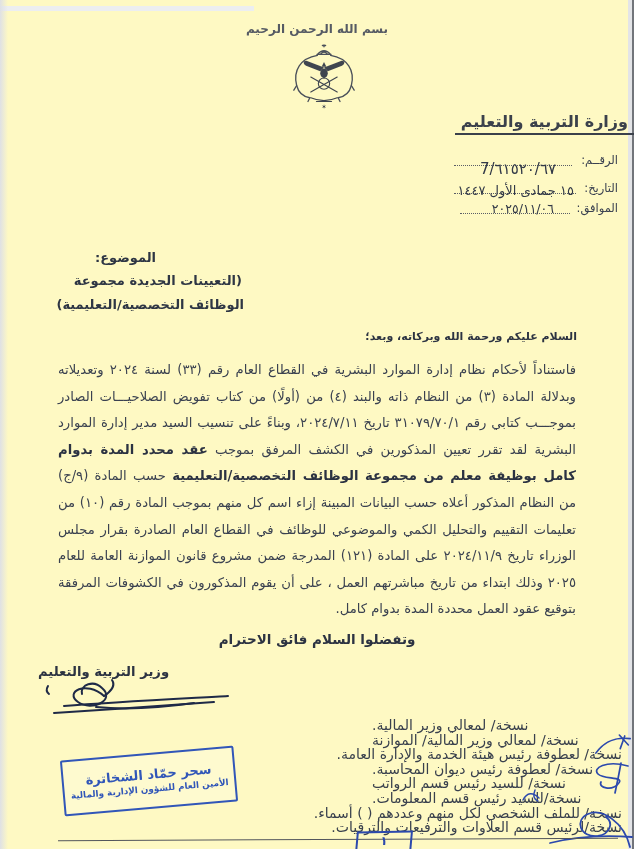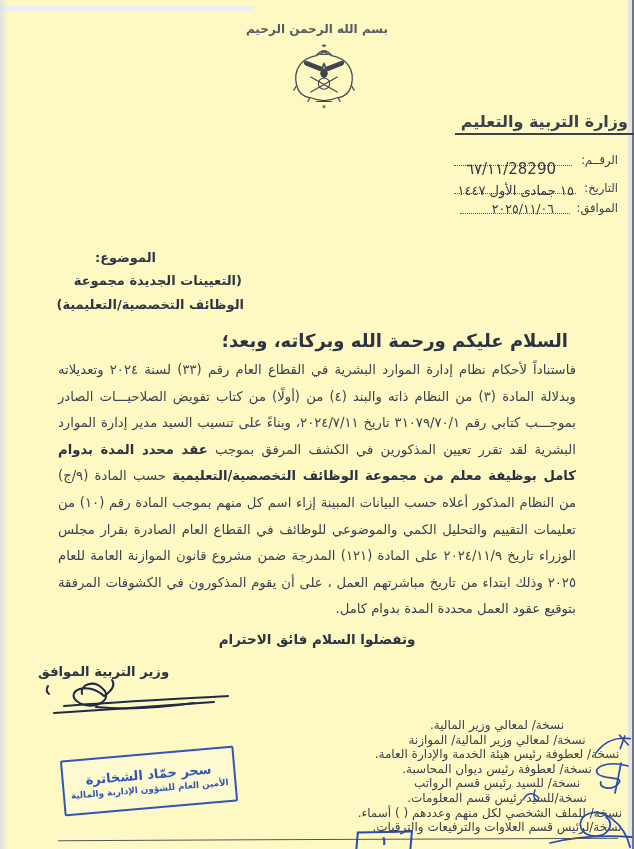--- a/index.html
+++ b/index.html
@@ -33,42 +33,42 @@
 
   .addressee{position:absolute;top:220px;left:0;right:0;text-align:center;
     font-size:14px;font-weight:bold;color:#2e3644;}
 
   .subject-label{position:absolute;top:250px;left:95px;font-size:13px;font-weight:bold;color:#2e3644;}
   .subject-l1{position:absolute;top:273px;left:58px;width:184px;
     font-size:13px;font-weight:bold;color:#2e3644;}
   .subject-l2{position:absolute;top:297px;left:52px;width:192px;text-align:right;
     font-size:13px;font-weight:bold;color:#2e3644;}
 
-  .greeting{position:absolute;top:330px;right:66px;font-size:18px;font-weight:bold;color:#2c3342;}
+  .greeting{position:absolute;top:330px;right:57px;font-size:11px;font-weight:bold;color:#2c3342;}
 
   .body-text{position:absolute;top:357px;left:58px;right:58px;
     font-size:13.2px;line-height:26.6px;text-align:justify;color:#3a4150;}
   .body-text .b{font-weight:bold;color:#2b3242;}
   .body-closing{text-align:right;}
 
   .farewell{position:absolute;top:631px;left:152px;width:330px;text-align:center;
     font-size:13.5px;font-weight:bold;color:#2c3342;}
 
   .minister-title{position:absolute;top:664px;left:38px;font-size:13.2px;font-weight:bold;color:#2c3342;}
   .signature{position:absolute;top:676px;left:42px;width:195px;height:52px;}
 
   .stamp{position:absolute;top:753px;left:62px;width:170px;height:52px;
     transform:rotate(-5deg);border:2.5px solid #3156b8;border-radius:2px;
     display:flex;flex-direction:column;align-items:center;justify-content:center;
     color:#3156b8;background:rgba(255,255,255,.2);}
   .stamp .stamp-name{font-size:13px;font-weight:bold;line-height:17px;}
   .stamp .stamp-title{font-size:8.8px;font-weight:bold;line-height:13px;}
 
-  .cc-list{position:absolute;top:718px;right:12px;width:250px;text-align:center;
-    font-size:12px;line-height:14.6px;color:#39404d;}
+  .cc-list{position:absolute;top:718px;right:12px;width:250px;text-align:left;
+    font-size:14px;line-height:14.6px;color:#39404d;}
   .cc-item{white-space:nowrap;}
 
   .ann{position:absolute;}
   .ann svg{display:block;}
 
   .bottom-line{position:absolute;top:839px;left:58px;right:16px;height:0;
     border-top:1.6px solid #53565c;transform:rotate(-.25deg);}
   .page-no-box{position:absolute;top:831px;left:356px;width:52px;height:18px;
     border:2px solid #2c49ad;transform:skewX(-6deg) rotate(-1deg);
     color:#2c49ad;font-size:12px;font-weight:bold;text-align:center;line-height:16px;}
@@ -109,21 +109,21 @@
       <text x="45" y="69" font-size="7" text-anchor="middle" fill="#3f454f">✶</text>
     </svg>
   </div>
 
   <div class="ministry-name">
     <span>وزارة التربية والتعليم</span>
   </div>
 
   <div class="ref-label" style="top:153px;right:16px;">الرقــم:</div>
   <div class="ref-leader" style="top:164px;right:62px;width:118px;"></div>
-  <div class="ref-value v-number">28290/٦٧/١١</div>
+  <div class="ref-value v-number">٦١٥٢٠/٦٧/7</div>
 
   <div class="ref-label" style="top:181px;right:16px;">التاريخ:</div>
   <div class="ref-leader" style="top:192px;right:58px;width:122px;"></div>
   <div class="ref-value v-date">١٥ جمادى الأول ١٤٤٧</div>
 
   <div class="ref-label" style="top:201px;right:16px;">الموافق:</div>
   <div class="ref-leader" style="top:212px;right:64px;width:110px;"></div>
   <div class="ref-value v-greg">٢٠٢٥/١١/٠٦</div>
 
 
@@ -132,21 +132,21 @@
   <div class="subject-l2">الوظائف التخصصية/التعليمية)</div>
 
   <div class="greeting">السلام عليكم ورحمة الله وبركاته، وبعد؛</div>
 
   <div class="body-text">
     <p style="margin:0;"><span>فاستناداً لأحكام نظام إدارة الموارد البشرية في القطاع العام رقم (٣٣) لسنة ٢٠٢٤ وتعديلاته وبدلالة المادة (٣) من النظام ذاته والبند (٤) من (أولًا) من كتاب تفويض الصلاحيـــات الصادر بموجـــب كتابي رقم ٣١٠٧٩/٧٠/١ تاريخ ٢٠٢٤/٧/١١، وبناءً على تنسيب السيد مدير إدارة الموارد البشرية لقد تقرر تعيين المذكورين في الكشف المرفق بموجب </span><span class="b">عقد محدد المدة بدوام كامل بوظيفة معلم من مجموعة الوظائف التخصصية/التعليمية</span><span> حسب المادة (٩/ج) من النظام المذكور أعلاه حسب البيانات المبينة إزاء اسم كل منهم بموجب المادة رقم (١٠) من تعليمات التقييم والتحليل الكمي والموضوعي للوظائف في القطاع العام الصادرة بقرار مجلس الوزراء تاريخ ٢٠٢٤/١١/٩ على المادة (١٢١) المدرجة ضمن مشروع قانون الموازنة العامة للعام ٢٠٢٥ وذلك ابتداء من تاريخ مباشرتهم العمل ، على أن يقوم المذكورون في الكشوفات المرفقة بتوقيع عقود العمل محددة المدة بدوام كامل.</span></p>
   </div>
 
   <div class="farewell">وتفضلوا السلام فائق الاحترام</div>
 
-  <div class="minister-title">وزير التربية الموافق</div>
+  <div class="minister-title">وزير التربية والتعليم</div>
   <div class="signature">
     <svg viewBox="0 0 195 52" width="195" height="52">
       <g stroke="#1f2a47" fill="none" stroke-width="2" stroke-linecap="round">
         <path d="M70,4 C74,10 68,16 62,20"></path>
         <path d="M62,20 C44,4 22,16 36,26 C50,36 74,24 60,12 C52,4 38,8 40,18"></path>
         <path d="M22,30 C72,26 152,22 186,20"></path>
         <path d="M12,37 C62,34 142,28 172,26"></path>
         <path d="M54,31 C84,34 124,31 152,27"></path>
         <path d="M6,10 q-3,5 1,8"></path>
       </g>

